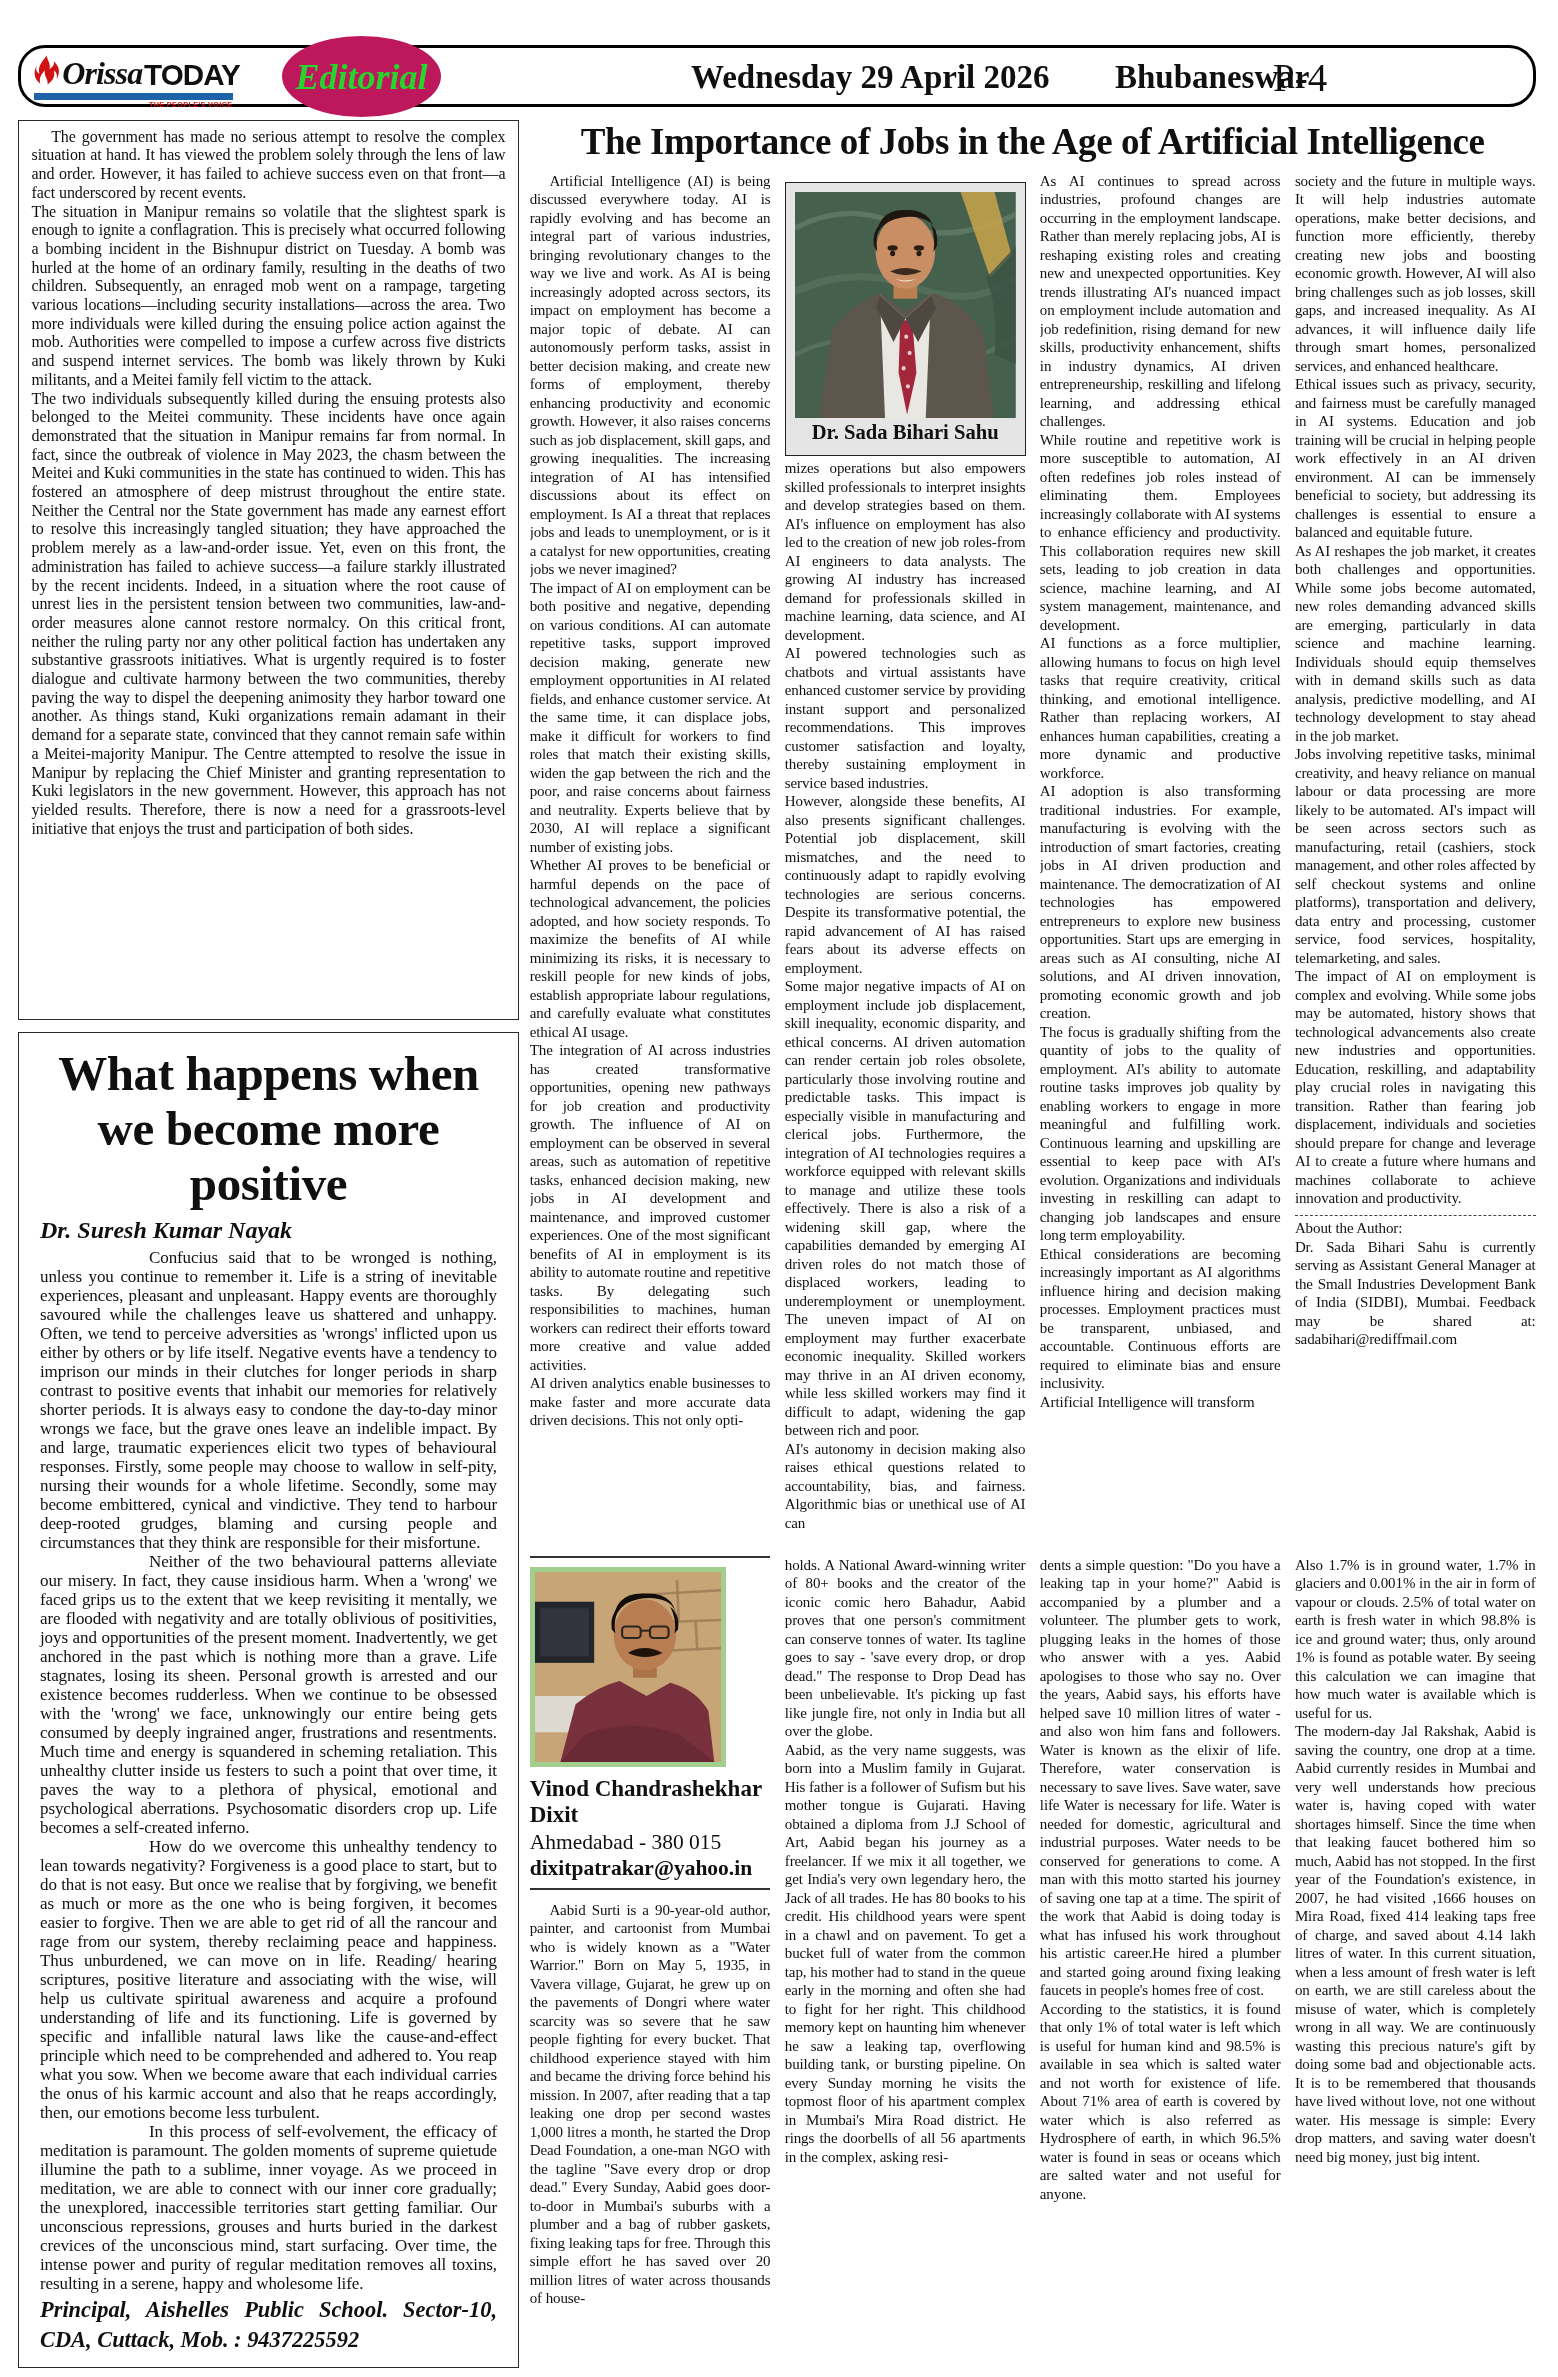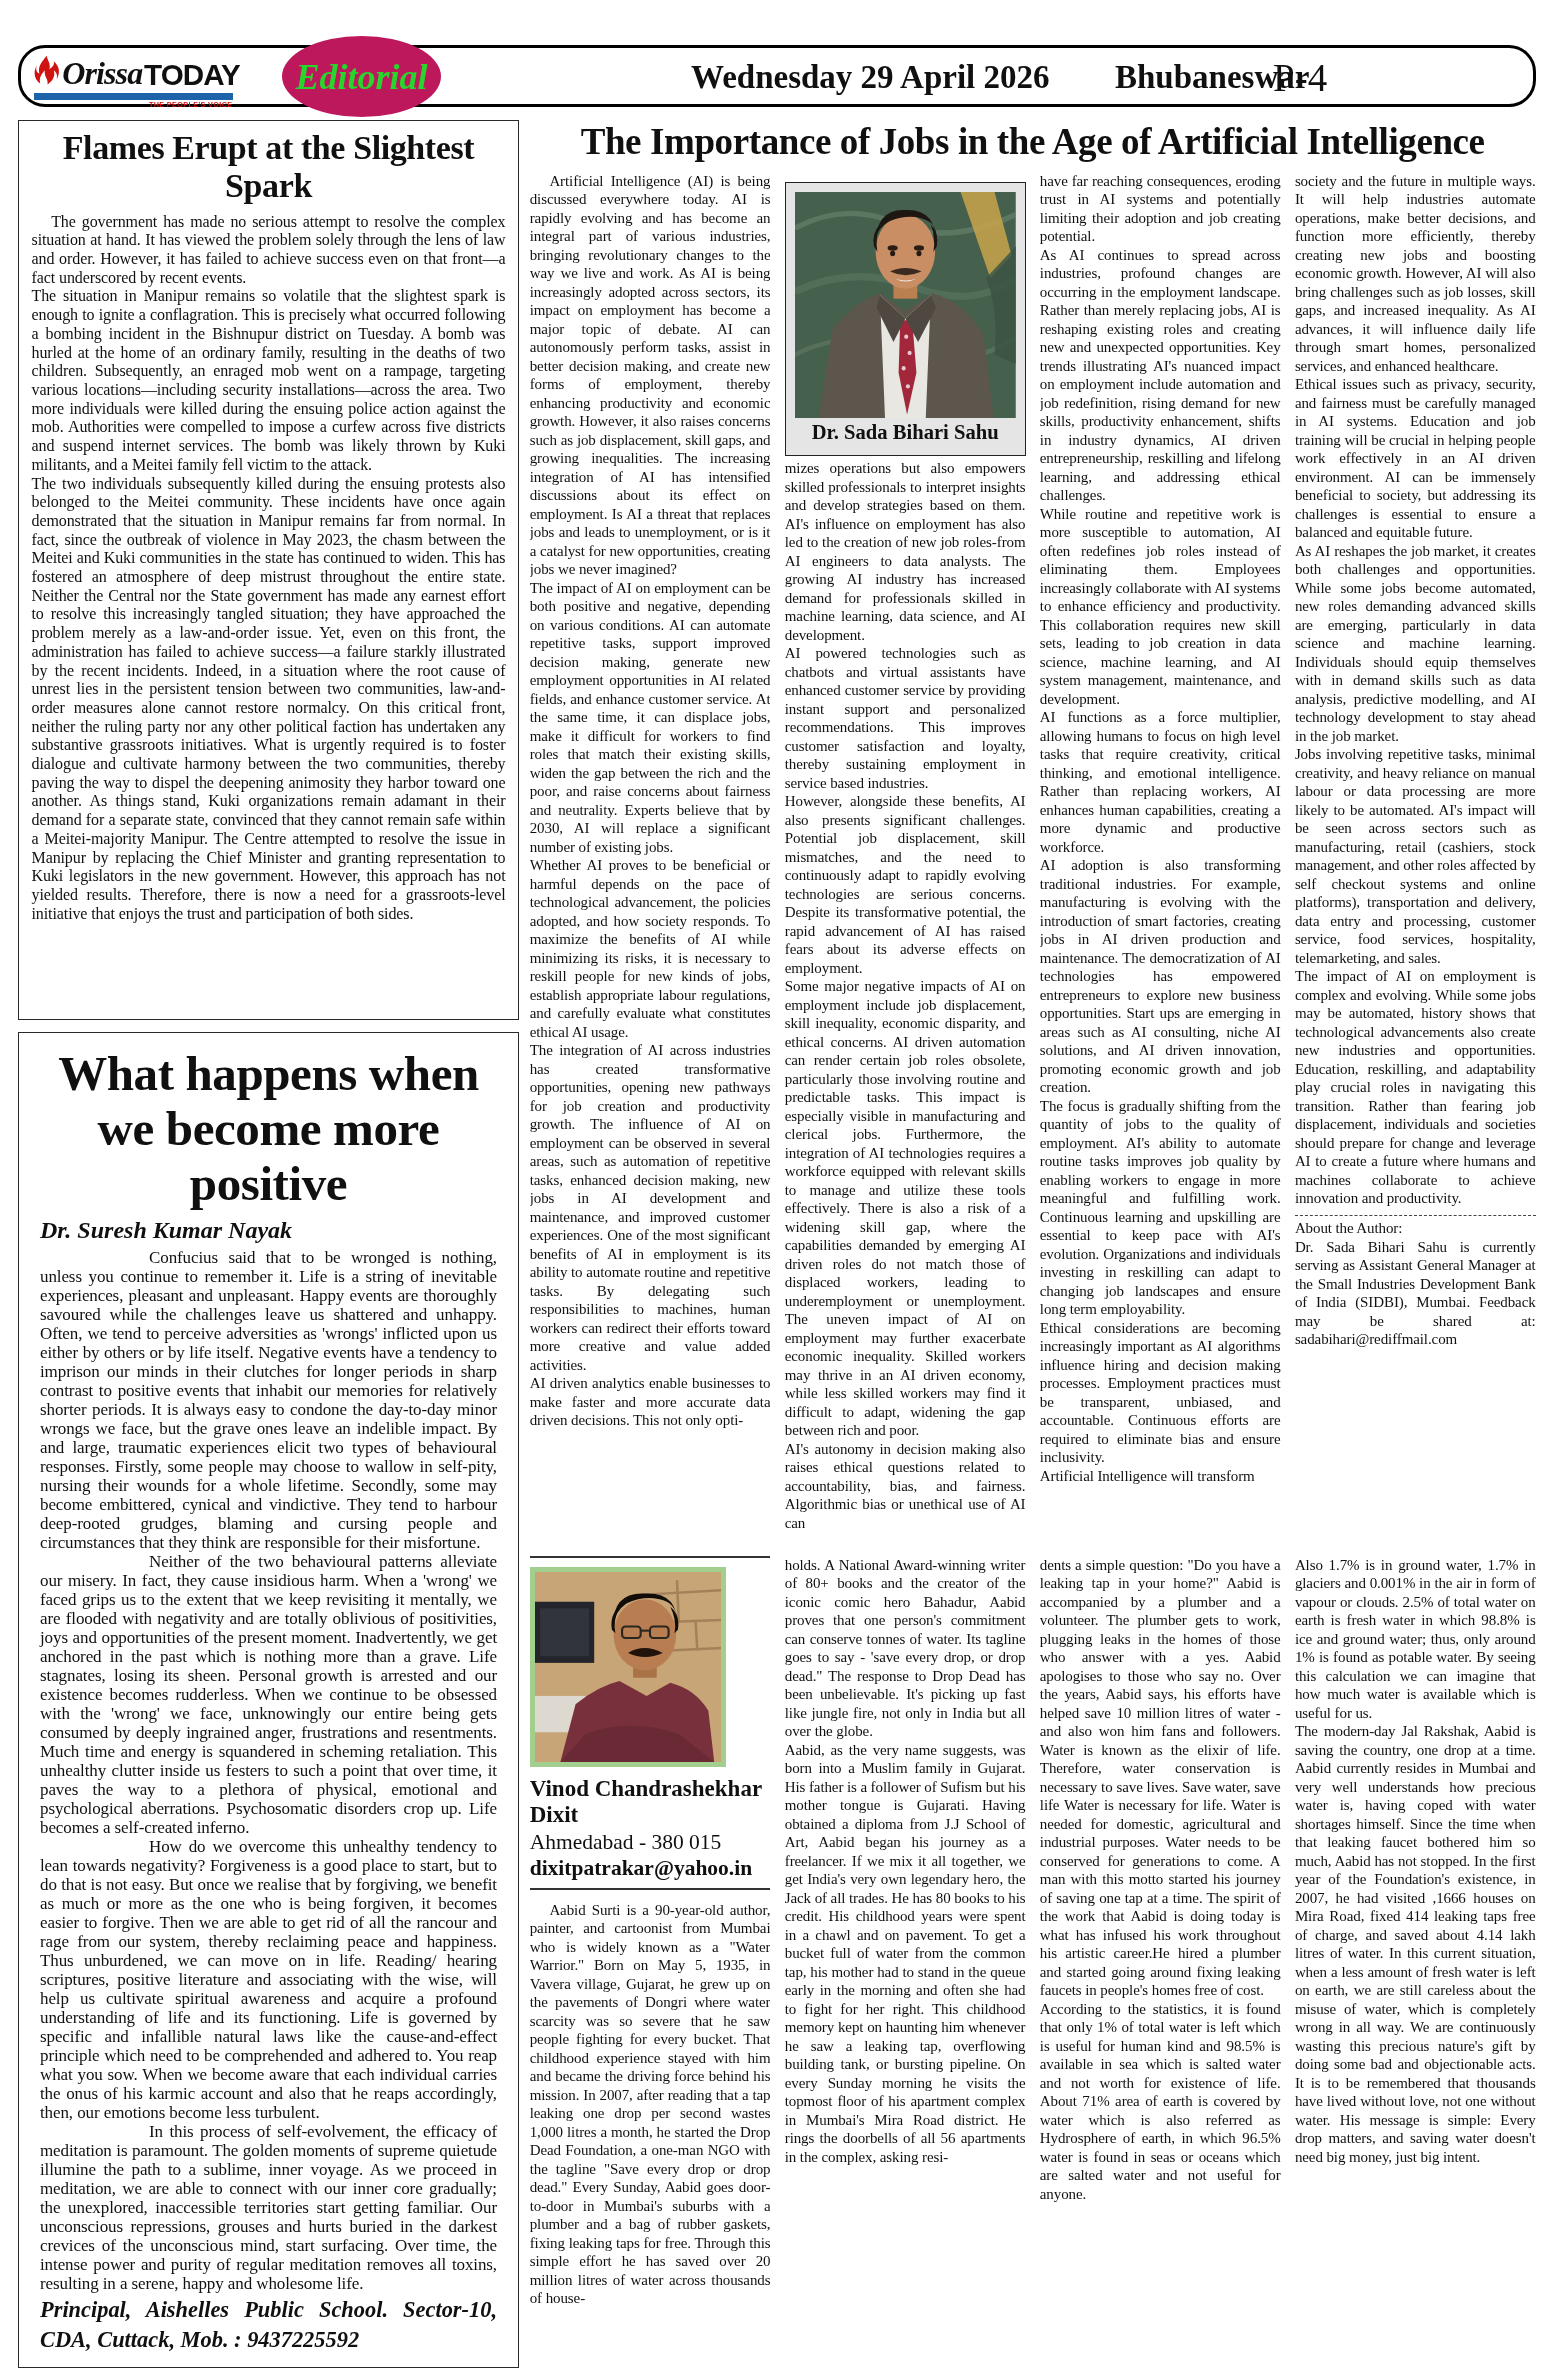--- a/index.html
+++ b/index.html
@@ -105,21 +105,20 @@
     <div class="top-date">Wednesday 29 April 2026</div>
     <div class="top-city">Bhubaneswar</div>
     <div class="top-page">P-4</div>
   </header>
 
   <div class="main">
 
     <div class="leftcol">
 
       <article class="boxed flames">
-        <h1>Flames Erupt at the Slightest Spark</h1>
         <p class="body-p ind-sm">The government has made no serious attempt to resolve the complex situation at hand. It has viewed the problem solely through the lens of law and order. However, it has failed to achieve success even on that front—a fact underscored by recent events.</p>
         <p class="body-p">The situation in Manipur remains so volatile that the slightest spark is enough to ignite a conflagration. This is precisely what occurred following a bombing incident in the Bishnupur district on Tuesday. A bomb was hurled at the home of an ordinary family, resulting in the deaths of two children. Subsequently, an enraged mob went on a rampage, targeting various locations—including security installations—across the area. Two more individuals were killed during the ensuing police action against the mob. Authorities were compelled to impose a curfew across five districts and suspend internet services. The bomb was likely thrown by Kuki militants, and a Meitei family fell victim to the attack.</p>
         <p class="body-p">The two individuals subsequently killed during the ensuing protests also belonged to the Meitei community. These incidents have once again demonstrated that the situation in Manipur remains far from normal. In fact, since the outbreak of violence in May 2023, the chasm between the Meitei and Kuki communities in the state has continued to widen. This has fostered an atmosphere of deep mistrust throughout the entire state. Neither the Central nor the State government has made any earnest effort to resolve this increasingly tangled situation; they have approached the problem merely as a law-and-order issue. Yet, even on this front, the administration has failed to achieve success—a failure starkly illustrated by the recent incidents. Indeed, in a situation where the root cause of unrest lies in the persistent tension between two communities, law-and-order measures alone cannot restore normalcy. On this critical front, neither the ruling party nor any other political faction has undertaken any substantive grassroots initiatives. What is urgently required is to foster dialogue and cultivate harmony between the two communities, thereby paving the way to dispel the deepening animosity they harbor toward one another. As things stand, Kuki organizations remain adamant in their demand for a separate state, convinced that they cannot remain safe within a Meitei-majority Manipur. The Centre attempted to resolve the issue in Manipur by replacing the Chief Minister and granting representation to Kuki legislators in the new government. However, this approach has not yielded results. Therefore, there is now a need for a grassroots-level initiative that enjoys the trust and participation of both sides.</p>
       </article>
 
       <article class="boxed positive">
         <h1>What happens when we become more positive</h1>
         <p class="byline">Dr. Suresh Kumar Nayak</p>
         <p class="body-p ind-lg">Confucius said that to be wronged is nothing, unless you continue to remember it. Life is a string of inevitable experiences, pleasant and unpleasant. Happy events are thoroughly savoured while the challenges leave us shattered and unhappy. Often, we tend to perceive adversities as 'wrongs' inflicted upon us either by others or by life itself. Negative events have a tendency to imprison our minds in their clutches for longer periods in sharp contrast to positive events that inhabit our memories for relatively shorter periods. It is always easy to condone the day-to-day minor wrongs we face, but the grave ones leave an indelible impact. By and large, traumatic experiences elicit two types of behavioural responses. Firstly, some people may choose to wallow in self-pity, nursing their wounds for a whole lifetime. Secondly, some may become embittered, cynical and vindictive. They tend to harbour deep-rooted grudges, blaming and cursing people and circumstances that they think are responsible for their misfortune.</p>
         <p class="body-p ind-lg">Neither of the two behavioural patterns alleviate our misery. In fact, they cause insidious harm. When a 'wrong' we faced grips us to the extent that we keep revisiting it mentally, we are flooded with negativity and are totally oblivious of positivities, joys and opportunities of the present moment. Inadvertently, we get anchored in the past which is nothing more than a grave. Life stagnates, losing its sheen. Personal growth is arrested and our existence becomes rudderless. When we continue to be obsessed with the 'wrong' we face, unknowingly our entire being gets consumed by deeply ingrained anger, frustrations and resentments. Much time and energy is squandered in scheming retaliation. This unhealthy clutter inside us festers to such a point that over time, it paves the way to a plethora of physical, emotional and psychological aberrations. Psychosomatic disorders crop up. Life becomes a self-created inferno.</p>
@@ -173,21 +172,20 @@
               </svg>
               <figcaption class="sahu-cap">Dr. Sada Bihari Sahu</figcaption>
             </figure>
             <p class="body-p">mizes operations but also empowers skilled professionals to interpret insights and develop strategies based on them. AI's influence on employment has also led to the creation of new job roles-from AI engineers to data analysts. The growing AI industry has increased demand for professionals skilled in machine learning, data science, and AI development.</p>
             <p class="body-p">AI powered technologies such as chatbots and virtual assistants have enhanced customer service by providing instant support and personalized recommendations. This improves customer satisfaction and loyalty, thereby sustaining employment in service based industries.</p>
             <p class="body-p">However, alongside these benefits, AI also presents significant challenges. Potential job displacement, skill mismatches, and the need to continuously adapt to rapidly evolving technologies are serious concerns. Despite its transformative potential, the rapid advancement of AI has raised fears about its adverse effects on employment.</p>
             <p class="body-p">Some major negative impacts of AI on employment include job displacement, skill inequality, economic disparity, and ethical concerns. AI driven automation can render certain job roles obsolete, particularly those involving routine and predictable tasks. This impact is especially visible in manufacturing and clerical jobs. Furthermore, the integration of AI technologies requires a workforce equipped with relevant skills to manage and utilize these tools effectively. There is also a risk of a widening skill gap, where the capabilities demanded by emerging AI driven roles do not match those of displaced workers, leading to underemployment or unemployment. The uneven impact of AI on employment may further exacerbate economic inequality. Skilled workers may thrive in an AI driven economy, while less skilled workers may find it difficult to adapt, widening the gap between rich and poor.</p>
             <p class="body-p">AI's autonomy in decision making also raises ethical questions related to accountability, bias, and fairness. Algorithmic bias or unethical use of AI can</p>
           </div>
           <div class="col">
-            <p class="body-p">have far reaching consequences, eroding trust in AI systems and potentially limiting their adoption and job creating potential.</p>
             <p class="body-p">As AI continues to spread across industries, profound changes are occurring in the employment landscape. Rather than merely replacing jobs, AI is reshaping existing roles and creating new and unexpected opportunities. Key trends illustrating AI's nuanced impact on employment include automation and job redefinition, rising demand for new skills, productivity enhancement, shifts in industry dynamics, AI driven entrepreneurship, reskilling and lifelong learning, and addressing ethical challenges.</p>
             <p class="body-p">While routine and repetitive work is more susceptible to automation, AI often redefines job roles instead of eliminating them. Employees increasingly collaborate with AI systems to enhance efficiency and productivity. This collaboration requires new skill sets, leading to job creation in data science, machine learning, and AI system management, maintenance, and development.</p>
             <p class="body-p">AI functions as a force multiplier, allowing humans to focus on high level tasks that require creativity, critical thinking, and emotional intelligence. Rather than replacing workers, AI enhances human capabilities, creating a more dynamic and productive workforce.</p>
             <p class="body-p">AI adoption is also transforming traditional industries. For example, manufacturing is evolving with the introduction of smart factories, creating jobs in AI driven production and maintenance. The democratization of AI technologies has empowered entrepreneurs to explore new business opportunities. Start ups are emerging in areas such as AI consulting, niche AI solutions, and AI driven innovation, promoting economic growth and job creation.</p>
             <p class="body-p">The focus is gradually shifting from the quantity of jobs to the quality of employment. AI's ability to automate routine tasks improves job quality by enabling workers to engage in more meaningful and fulfilling work. Continuous learning and upskilling are essential to keep pace with AI's evolution. Organizations and individuals investing in reskilling can adapt to changing job landscapes and ensure long term employability.</p>
             <p class="body-p">Ethical considerations are becoming increasingly important as AI algorithms influence hiring and decision making processes. Employment practices must be transparent, unbiased, and accountable. Continuous efforts are required to eliminate bias and ensure inclusivity.</p>
             <p class="body-p">Artificial Intelligence will transform</p>
           </div>
           <div class="col">
             <p class="body-p">society and the future in multiple ways. It will help industries automate operations, make better decisions, and function more efficiently, thereby creating new jobs and boosting economic growth. However, AI will also bring challenges such as job losses, skill gaps, and increased inequality. As AI advances, it will influence daily life through smart homes, personalized services, and enhanced healthcare.</p>

